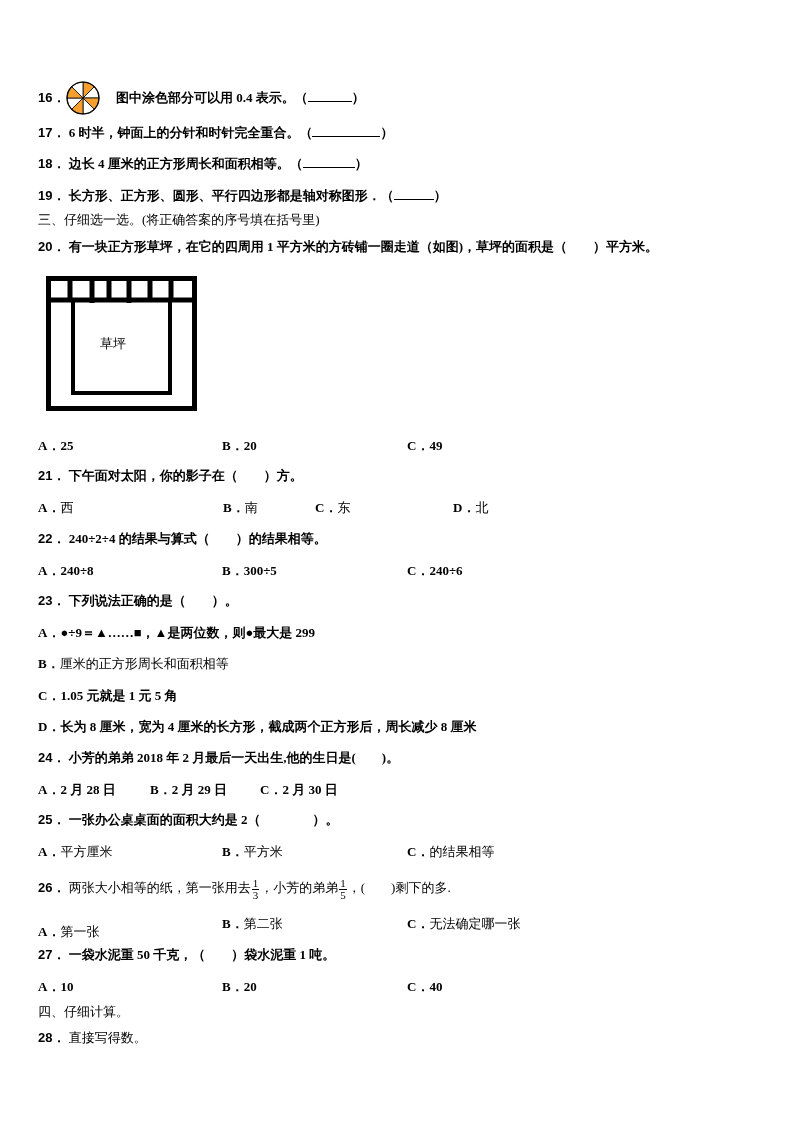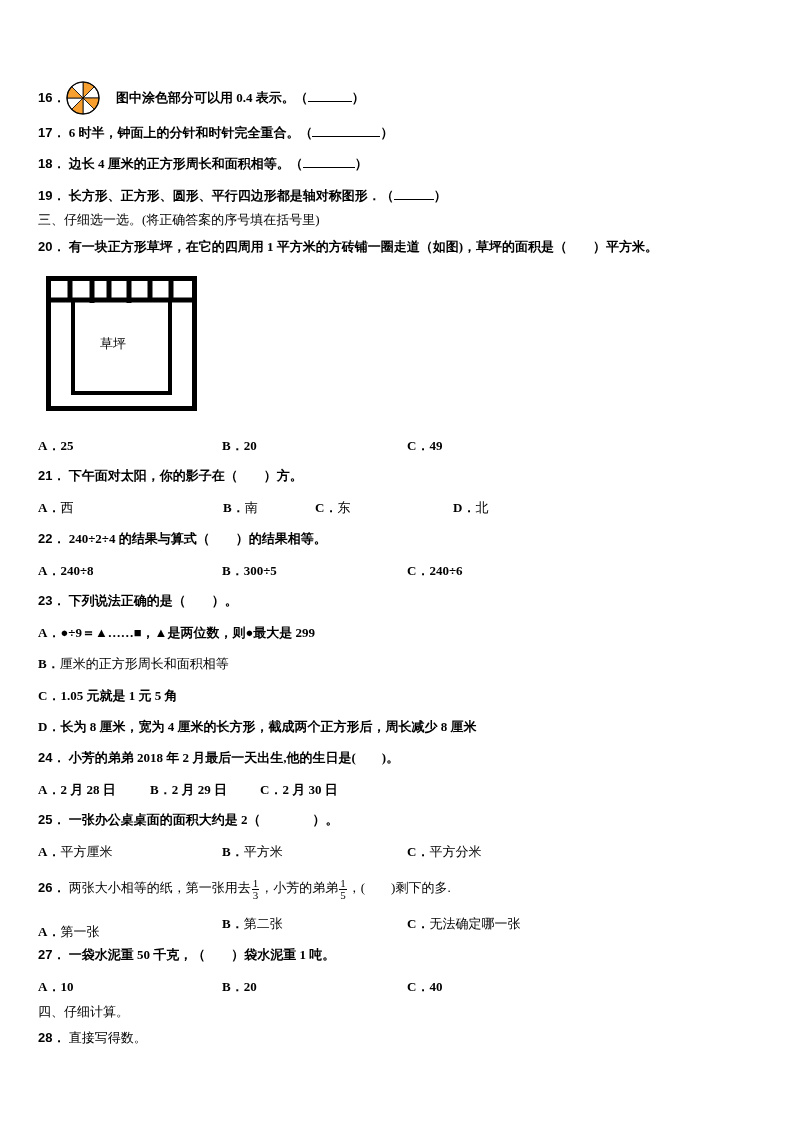--- a/index.html
+++ b/index.html
@@ -115,21 +115,21 @@
 <div class="opt" style="left:38px;top:781px;"><span class="lbl">A．</span><b>2 月 28 日</b></div>
 <div class="opt" style="left:150px;top:781px;text-align:center;"><span class="lbl">B．</span><b>2 月 29 日</b></div>
 <div class="opt" style="left:260px;top:781px;"><span class="lbl">C．</span><b>2 月 30 日</b></div>
 
 <div class="line" style="top:811px;">
   <span class="qnum">25．</span>
   <span class="bold">一张办公桌桌面的面积大约是 2（　　　　）。</span>
 </div>
 <div class="opt" style="left:38px;top:843px;text-align:right;"><span class="lbl">A．</span><span>平方厘米</span></div>
 <div class="opt" style="left:222px;top:843px;"><span class="lbl">B．</span><span>平方米</span></div>
-<div class="opt" style="left:407px;top:843px;"><span class="lbl">C．</span><span>平方分米</span></div>
+<div class="opt" style="left:407px;top:843px;"><span class="lbl">C．</span><span>的结果相等</span></div>
 
 <div class="line" style="top:878px;">
   <span class="qnum">26．</span>
   <span>两张大小相等的纸，第一张用去</span><span class="frac"><span class="num">1</span><span>3</span></span><span>，小芳的弟弟</span><span class="frac"><span class="num">1</span><span>5</span></span><span>，(　　)剩下的多.</span>
 </div>
 <div class="opt" style="left:38px;top:915px;margin-top:8px;"><span class="lbl">A．</span><span>第一张</span></div>
 <div class="opt" style="left:222px;top:915px;"><span class="lbl">B．</span><span>第二张</span></div>
 <div class="opt" style="left:407px;top:915px;"><span class="lbl">C．</span><span>无法确定哪一张</span></div>
 
 <div class="line" style="top:946px;">

